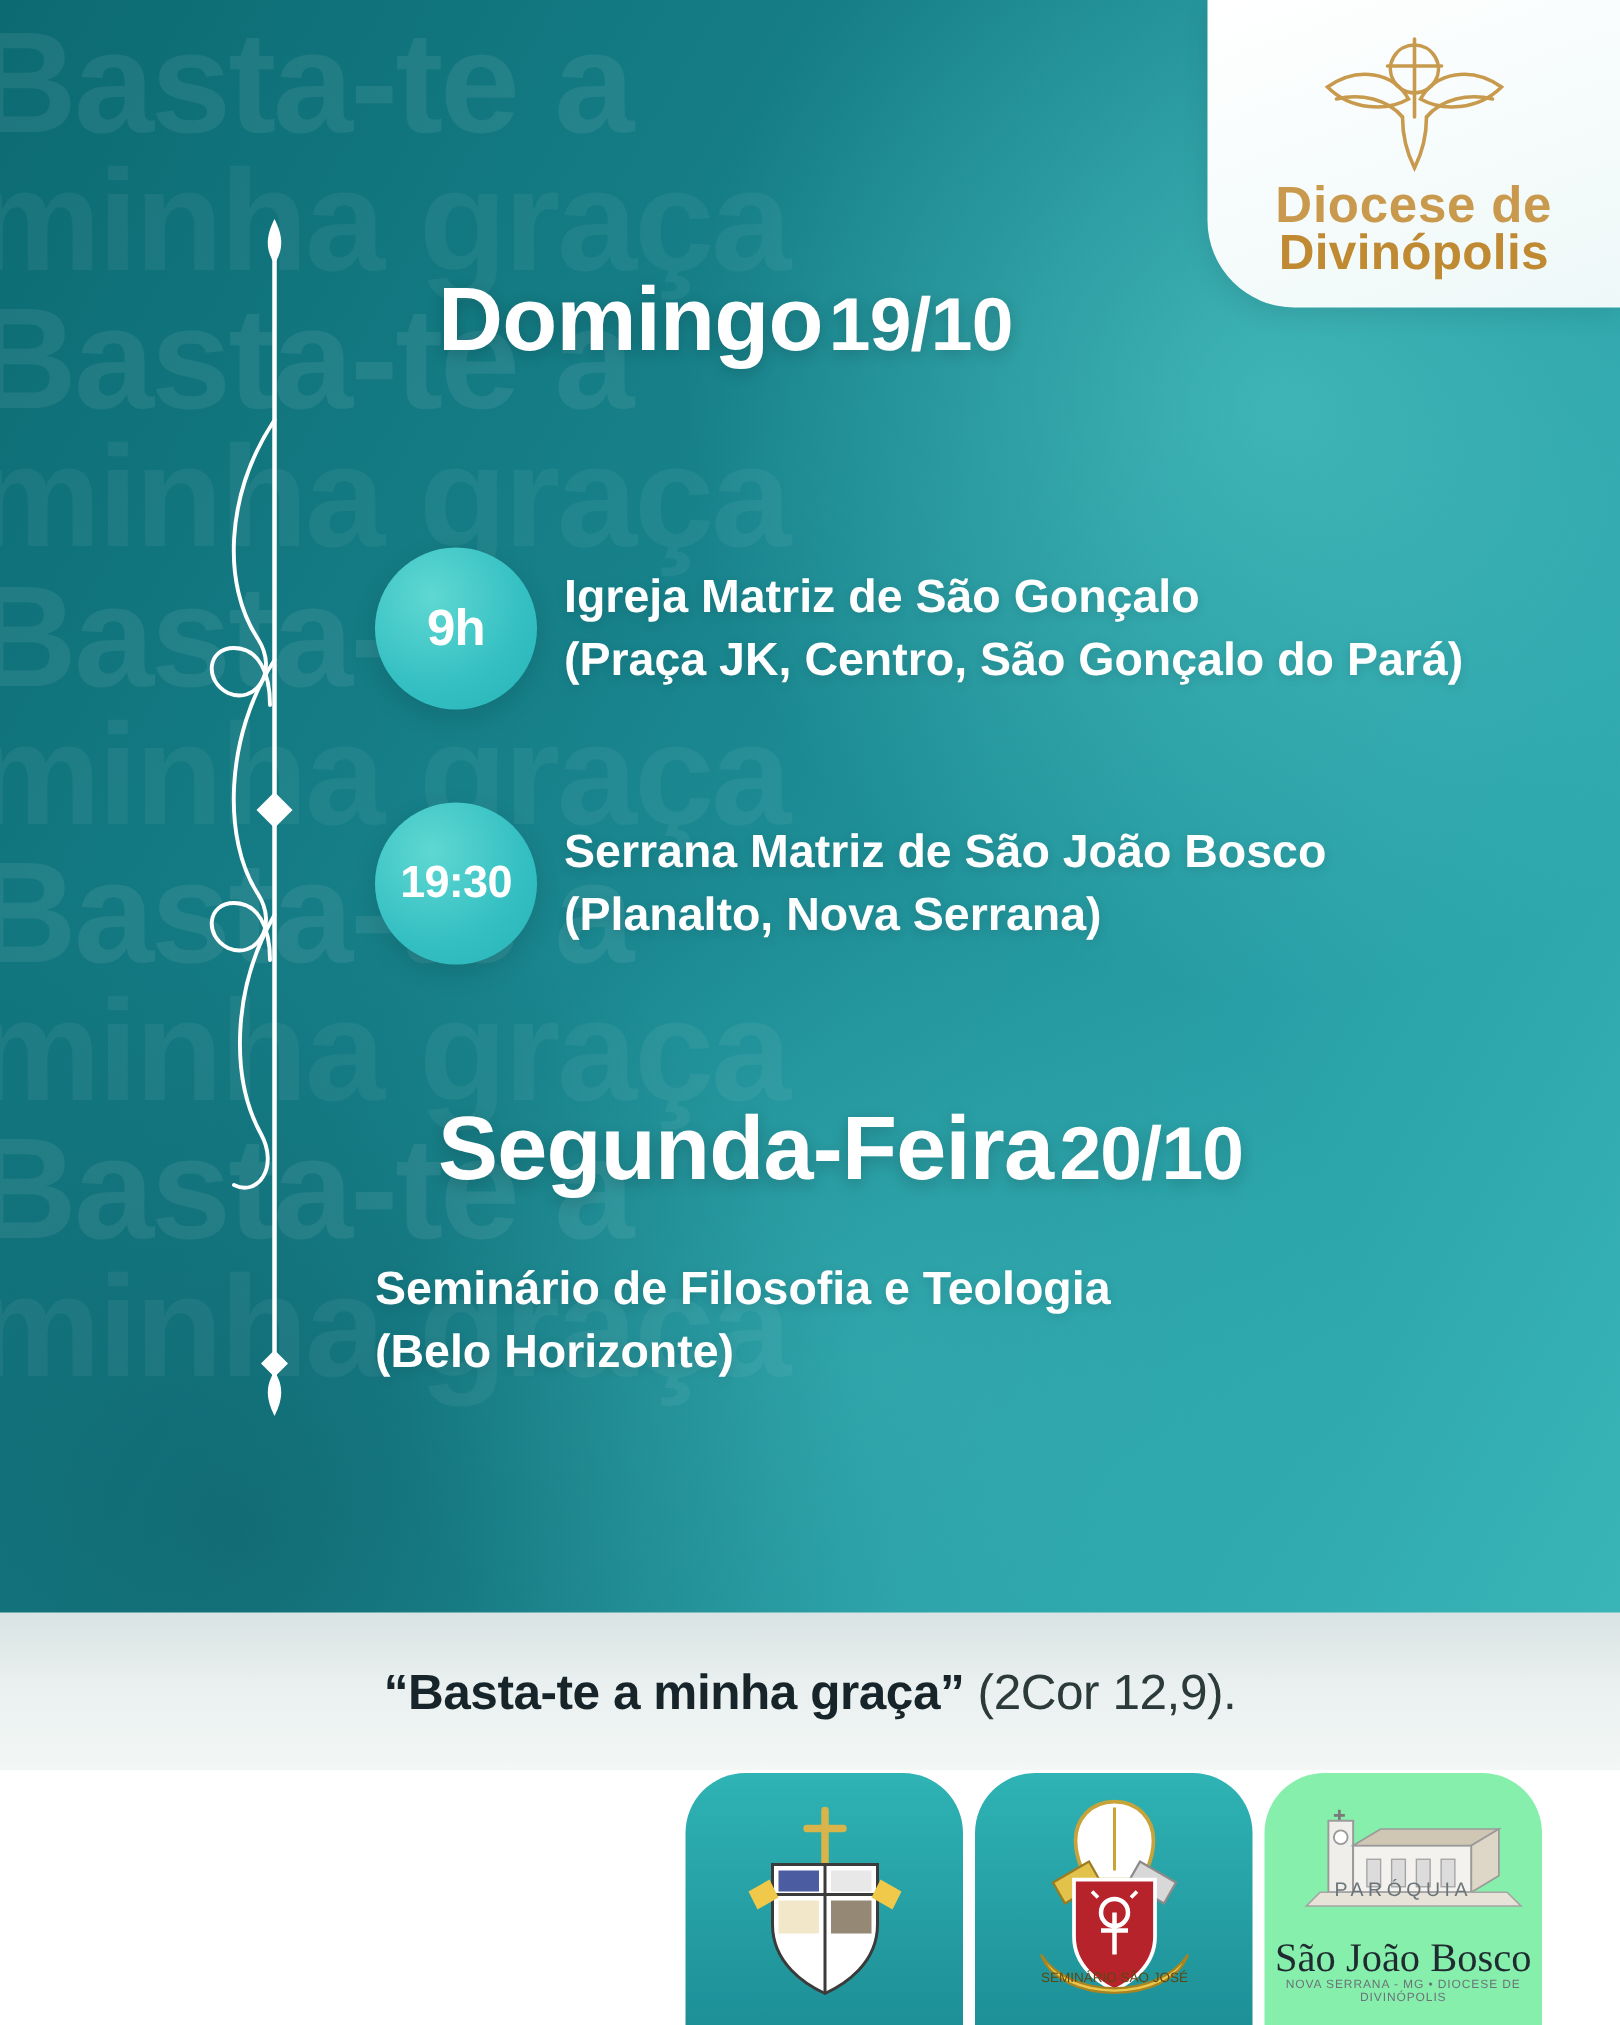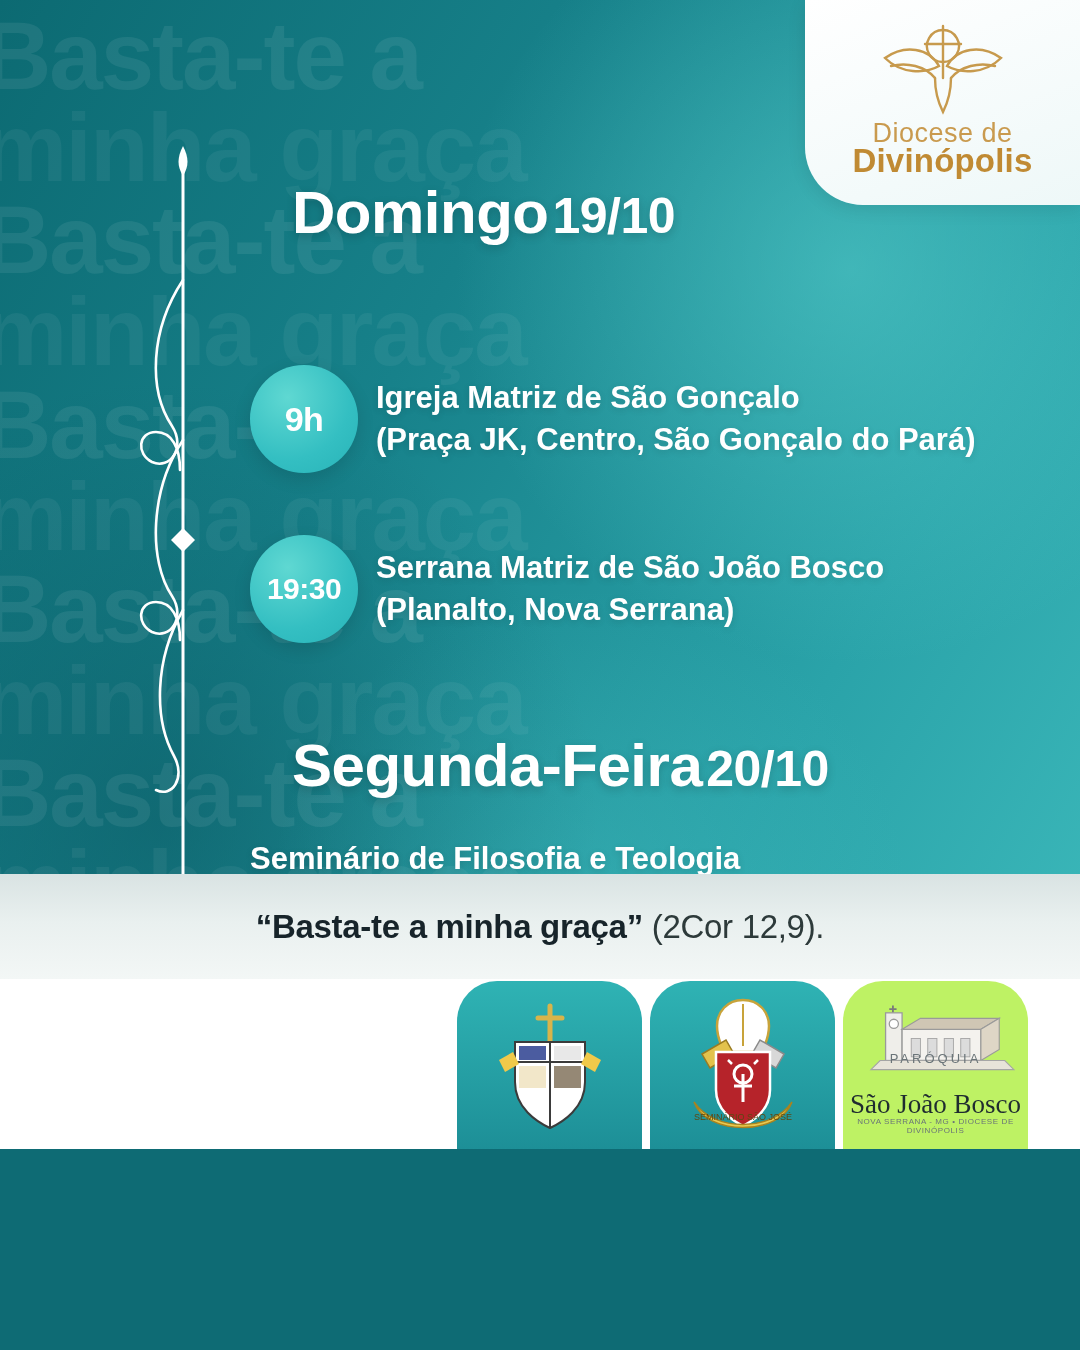--- a/index.html
+++ b/index.html
@@ -10,21 +10,21 @@
     width: 1080px;
     height: 1350px;
     font-family: "Liberation Sans", sans-serif;
     overflow: hidden;
     background: #0e6b74;
   }
 
   #poster {
     position: relative;
     width: 1080px;
-    height: 1149px;
+    height: 1350px;
     overflow: hidden;
     background: linear-gradient(120deg, #0c6a72 0%, #17818a 35%, #2aa3a9 70%, #3fbcbd 100%);
   }
 
   
   .glow {
     position: absolute;
     border-radius: 50%;
     pointer-events: none;
   }
@@ -83,23 +83,23 @@
     padding-top: 18px;
     box-sizing: border-box;
   }
   .dove-wrap { width: 140px; height: 100px; }
   .logo-text {
     text-align: center;
     line-height: 1.0;
     margin-top: 2px;
   }
   .logo-text .l1 {
-    font-size: 27px;
+    font-size: 34px;
     color: #c99a4e;
-    font-weight: 400;
+    font-weight: 700;
     letter-spacing: .5px;
   }
   .logo-text .l2 {
     font-size: 33px;
     color: #c08a33;
     font-weight: 700;
     letter-spacing: .2px;
     margin-top: -3px;
   }
 
@@ -208,21 +208,21 @@
     height: 168px;
     border-top-left-radius: 40px;
     border-top-right-radius: 40px;
     display: flex;
     align-items: center;
     justify-content: center;
     position: relative;
     overflow: hidden;
   }
   .crest-card.teal { background: linear-gradient(180deg,#2fb3b4 0%, #1d8f97 100%); }
-  .crest-card.white { background: #bef264; }
+  .crest-card.white { background: #86efac; }
 
   
   .parish-text {
     text-align: center;
     line-height: 1.05;
   }
   .parish-text .p1 { font-size: 13px; letter-spacing: 3px; color: #6a7478; }
   .parish-text .p2 { font-family: "Liberation Serif", serif; font-size: 27px; color: #1f2b30; margin-top: 24px; }
   .parish-text .p3 { font-size: 8px; letter-spacing: .6px; color: #6a7478; }
 </style>

